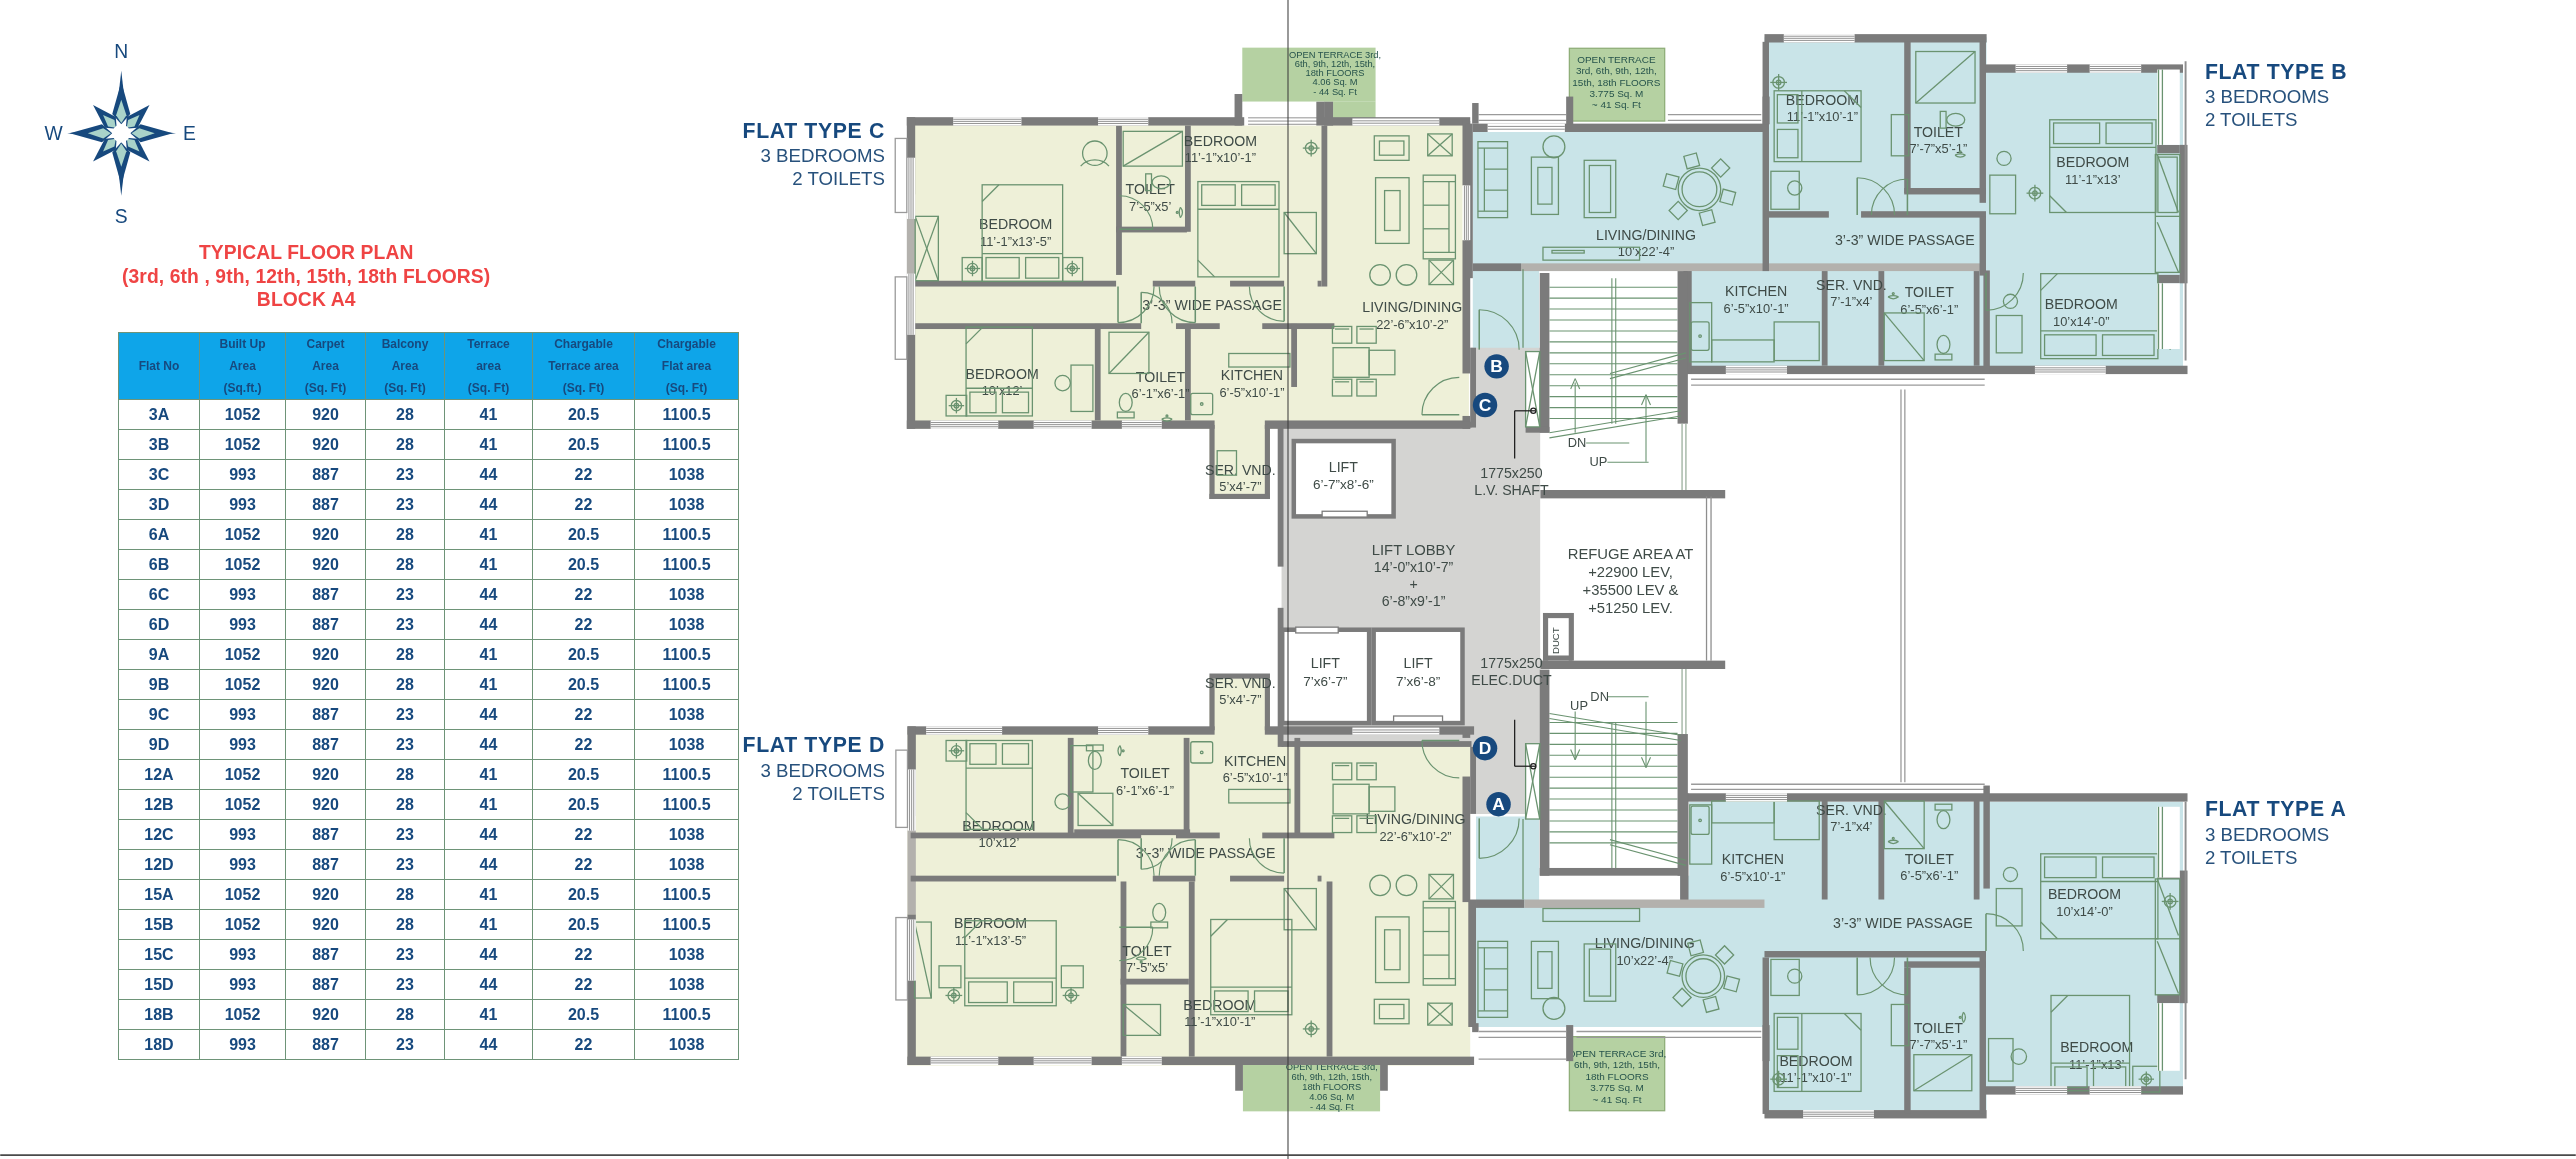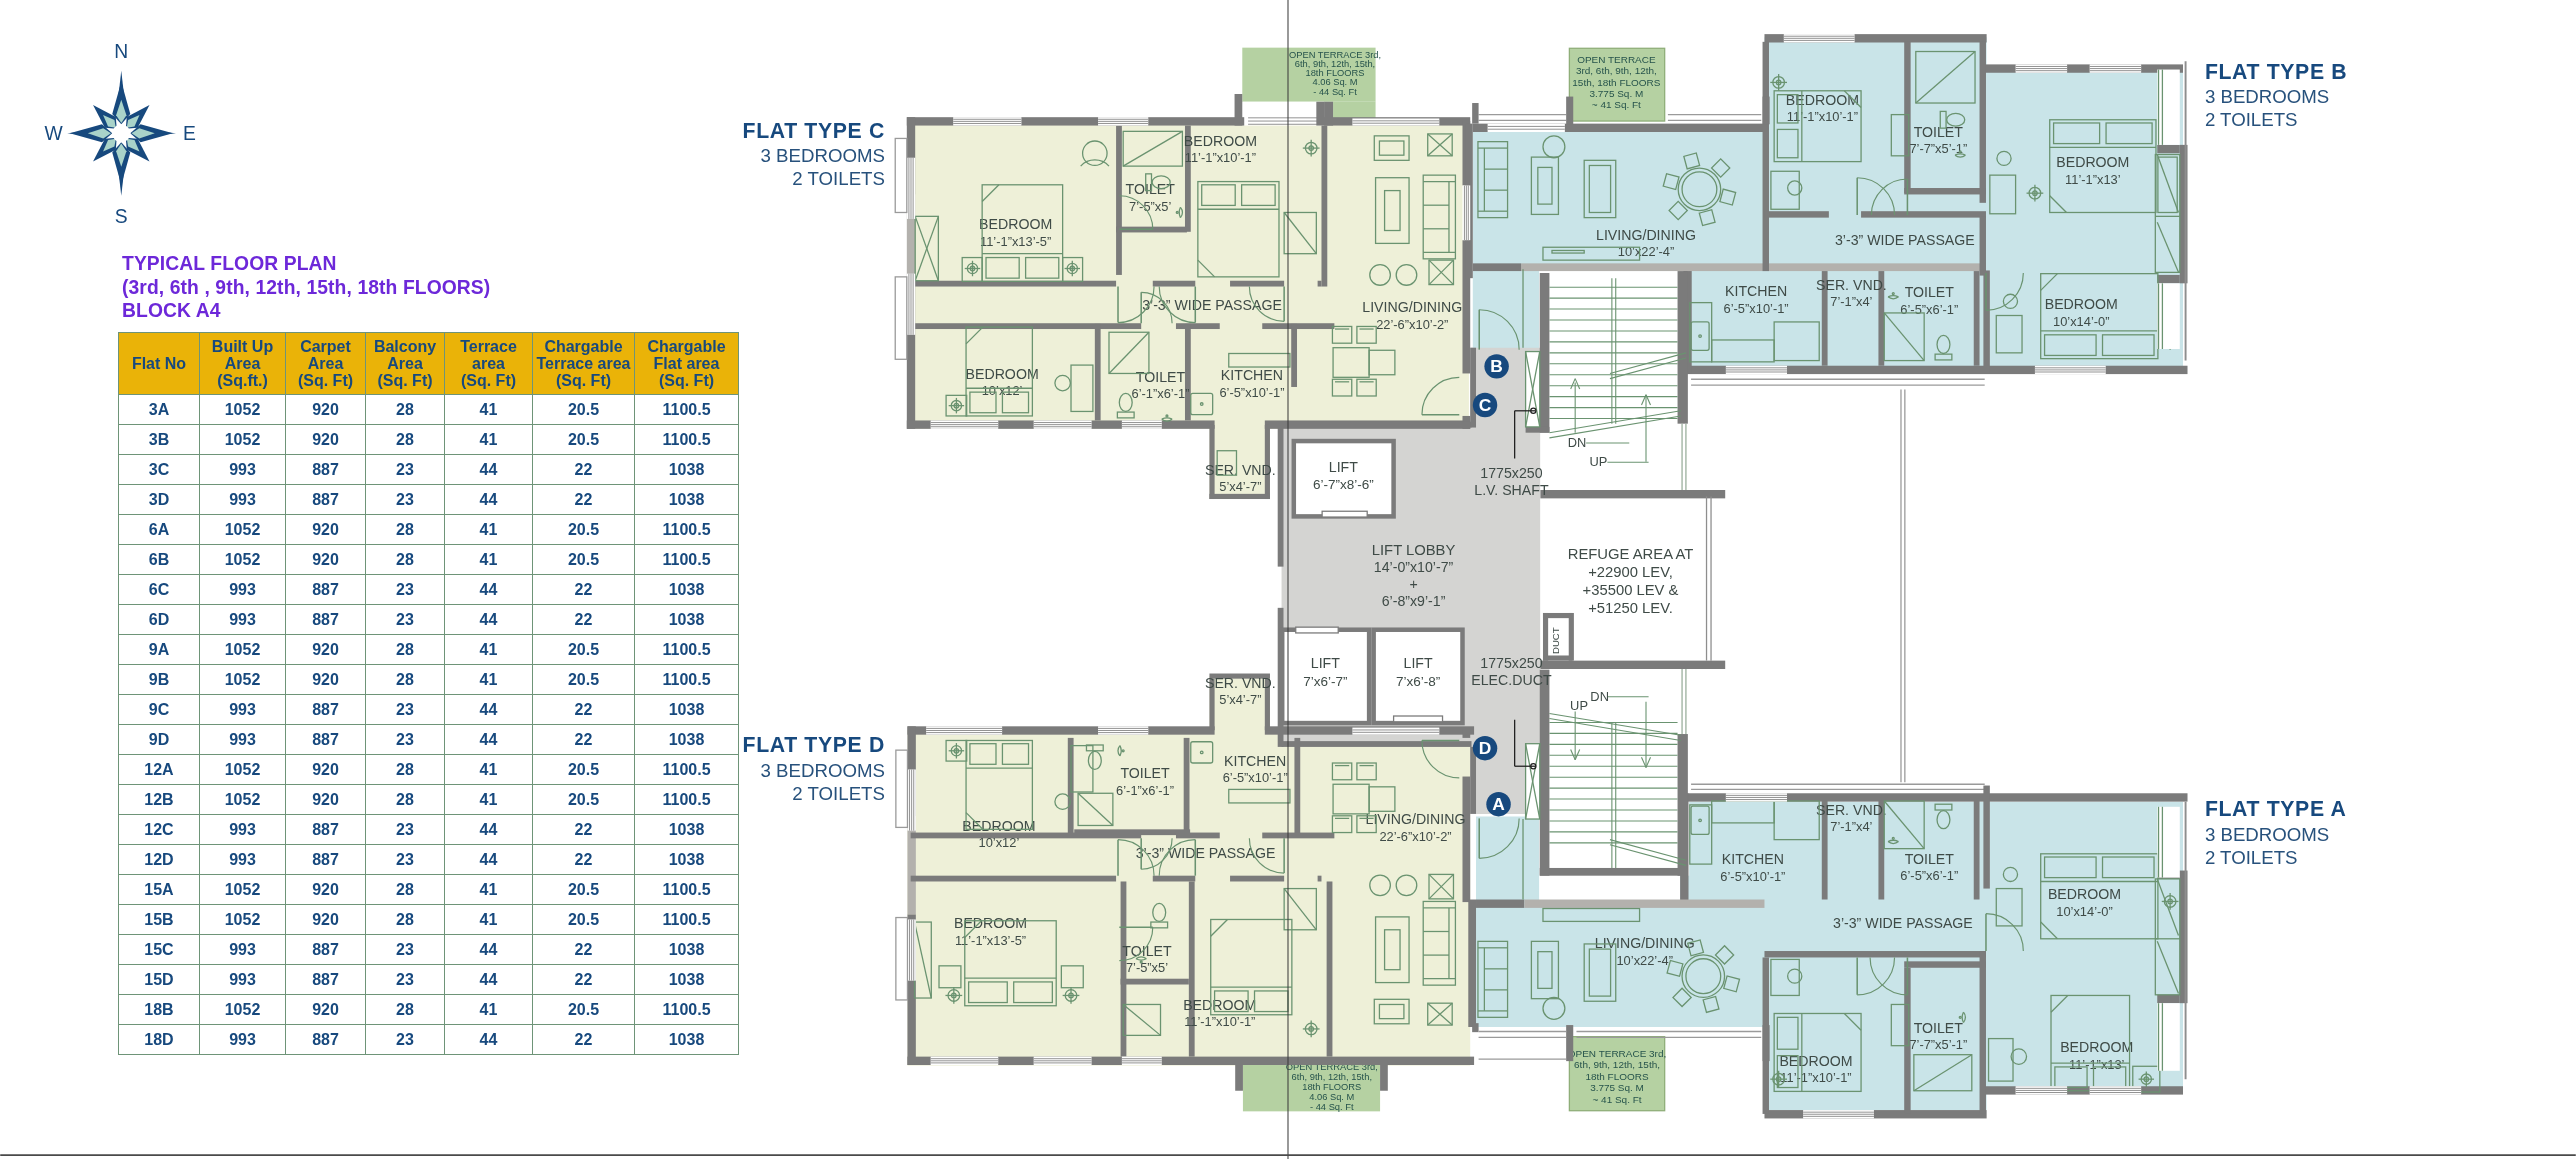--- a/index.html
+++ b/index.html
@@ -1,18 +1,18 @@
 <!DOCTYPE html>
 <html style="font-size:10.3px"><head><meta charset="utf-8"><style>
 html,body{margin:0;padding:0;background:#fff;}
 #page{position:relative;width:2576px;height:1159px;overflow:hidden;font-family:"Liberation Sans",sans-serif;}
-#ttl{position:absolute;left:122px;top:252px;color:#6d28d9;font-weight:bold;font-size:19.3px;line-height:23.5px;letter-spacing:0.1px;}
+#ttl{position:absolute;left:122px;top:241px;color:#ef4444;font-weight:bold;font-size:19.3px;line-height:23.5px;letter-spacing:0.1px;text-align:center;}
 table.ar{position:absolute;left:118px;top:332px;border-collapse:collapse;table-layout:fixed;}
 table.ar td,table.ar th{border:1px solid #6e9478;color:#17497e;text-align:center;font-size:16px;font-weight:bold;padding:0;}
-table.ar th{background:#eab308;height:61px;font-size:16px;line-height:17px;}
+table.ar th{background:#0ea5e9;height:61px;font-size:12px;line-height:22px;}
 table.ar td{height:29px;}
 svg{position:absolute;left:0;top:0;}
 </style></head><body>
 <div id="page">
 
 <div id="ttl">TYPICAL FLOOR PLAN<br>(3rd, 6th , 9th, 12th, 15th, 18th FLOORS)<br>BLOCK A4</div>
 
 <table class="ar">
 <colgroup>
         <col style="width:81px">

